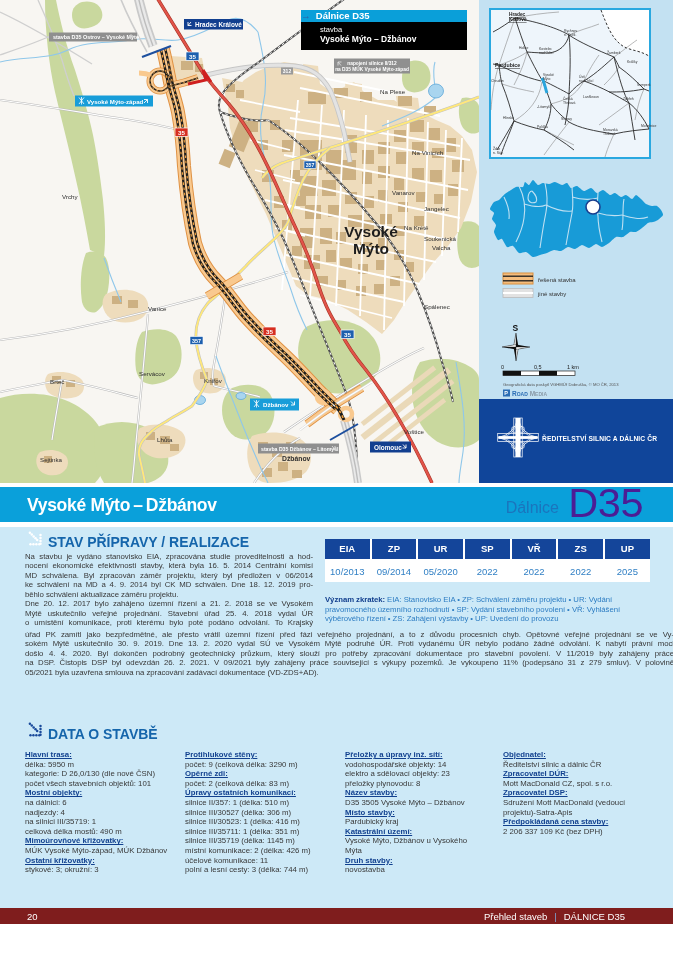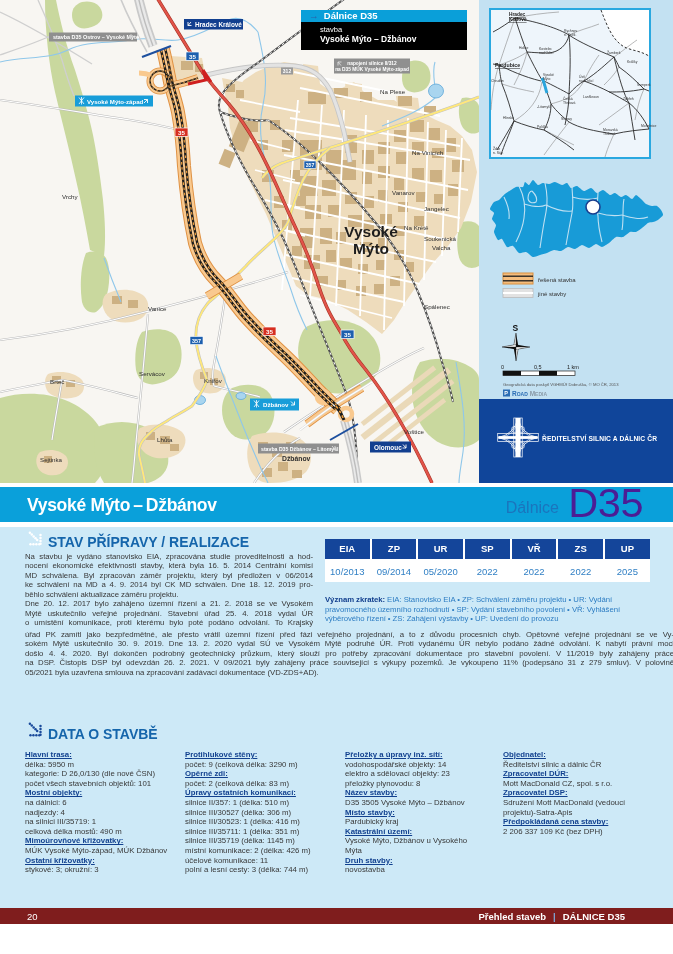--- a/index.html
+++ b/index.html
@@ -1,21 +1,21 @@
 <!DOCTYPE html>
 <html><head>
 <meta charset="utf-8">
 <style>
 html,body{margin:0;padding:0;}
 body{width:673px;height:954px;position:relative;background:#fff;font-family:"Liberation Sans",sans-serif;overflow:hidden;}
 .abs{position:absolute;}
 #mapwrap{left:0;top:0;width:479px;height:483px;background:#f7f5f1;}
 #sidebar{left:479px;top:0;width:194px;height:483px;background:#c3e1f2;}
 #hdrbox{left:301px;top:10px;width:166px;}
-#hdrbox .t{background:#0a9fd9;color:#fff;font-weight:bold;font-size:9.5px;padding:0 6px 0 8px;height:12px;line-height:12px;}
+#hdrbox .t{background:#0a9fd9;color:#fff;font-weight:bold;font-size:9.5px;padding:0 6px 0 0;height:12px;line-height:12px;}
 #hdrbox .b{background:#000000;color:#fff;font-size:7.5px;padding:3px 8px 6px 19px;line-height:9.5px;}
 #hdrbox .b b{font-size:8.5px;}
 #banner{left:0;top:487px;width:673px;height:35px;background:#0aa0da;}
 #banner .ttl{position:absolute;left:27px;top:7.5px;color:#fff;font-weight:bold;font-size:17.5px;letter-spacing:-0.3px;}
 #banner .dal{position:absolute;right:114px;bottom:5px;color:#1b74bd;font-size:16px;margin-left:37px;}
 #banner .d35{position:absolute;right:30px;bottom:-5px;color:#4c1d95;font-size:41.5px;font-weight:normal;letter-spacing:-0.5px;}
 #content{left:0;top:527px;width:673px;height:381px;background:#cde9f7;}
 .h1row{position:absolute;font-weight:bold;font-size:14px;color:#1565ab;}
 .dots{position:absolute;width:15px;height:16px;}
 .para{position:absolute;font-size:7.8px;line-height:9.55px;color:#383838;letter-spacing:-0.05px;white-space:nowrap;}
@@ -24,21 +24,21 @@
 #tbl .hrow,#tbl .vrow{display:flex;}
 #tbl .hrow>div{width:44.5px;height:19.5px;background:#14459a;color:#fff;font-weight:bold;font-size:9.5px;display:flex;align-items:center;justify-content:center;margin-right:2.2px;}
 #tbl .vrow>div{width:44.5px;height:22px;background:#fff;color:#2f7fc4;font-size:9.5px;display:flex;align-items:center;justify-content:center;margin-right:2.2px;margin-top:1.5px;}
 #tbl .hrow>div:last-child,#tbl .vrow>div:last-child{margin-right:0;}
 #vyz{position:absolute;left:325px;top:68px;width:338px;font-size:7.75px;line-height:9.5px;color:#2d7dc3;letter-spacing:-0.05px;}
 #vyz b{color:#123f8e;}
 .dcol{position:absolute;top:223px;font-size:7.8px;line-height:9.6px;color:#383838;}
 .dcol .h{font-weight:bold;color:#12418f;text-decoration:underline;}
 #footer{left:0;top:908px;width:673px;height:16px;background:#7f1d1d;color:#fff;font-size:9.5px;}
 #footer .pg{position:absolute;left:27px;top:3px;}
-#footer .rt{position:absolute;right:48px;top:3px;font-weight:bold;}
+#footer .rt{position:absolute;right:48px;top:3px;}
 #footer .sep{color:#7fa6d4;padding:0 7px;}
 </style>
 </head>
 <body>
 <div class="abs" id="mapwrap">
 <svg width="479" height="483" viewBox="0 0 479 483" font-family="Liberation Sans, sans-serif">
 <rect width="479" height="483" fill="#f8f6f2"></rect>
 
 <g fill="#c9d89e">
 <path d="M56,0 C60,20 66,45 75,70 C82,92 88,112 93,135 C97,155 100,175 103,200 C105,220 106,240 104,256 L90,250 C86,228 82,205 76,180 C70,152 62,122 55,92 C49,65 45,30 45,0 Z"></path>

